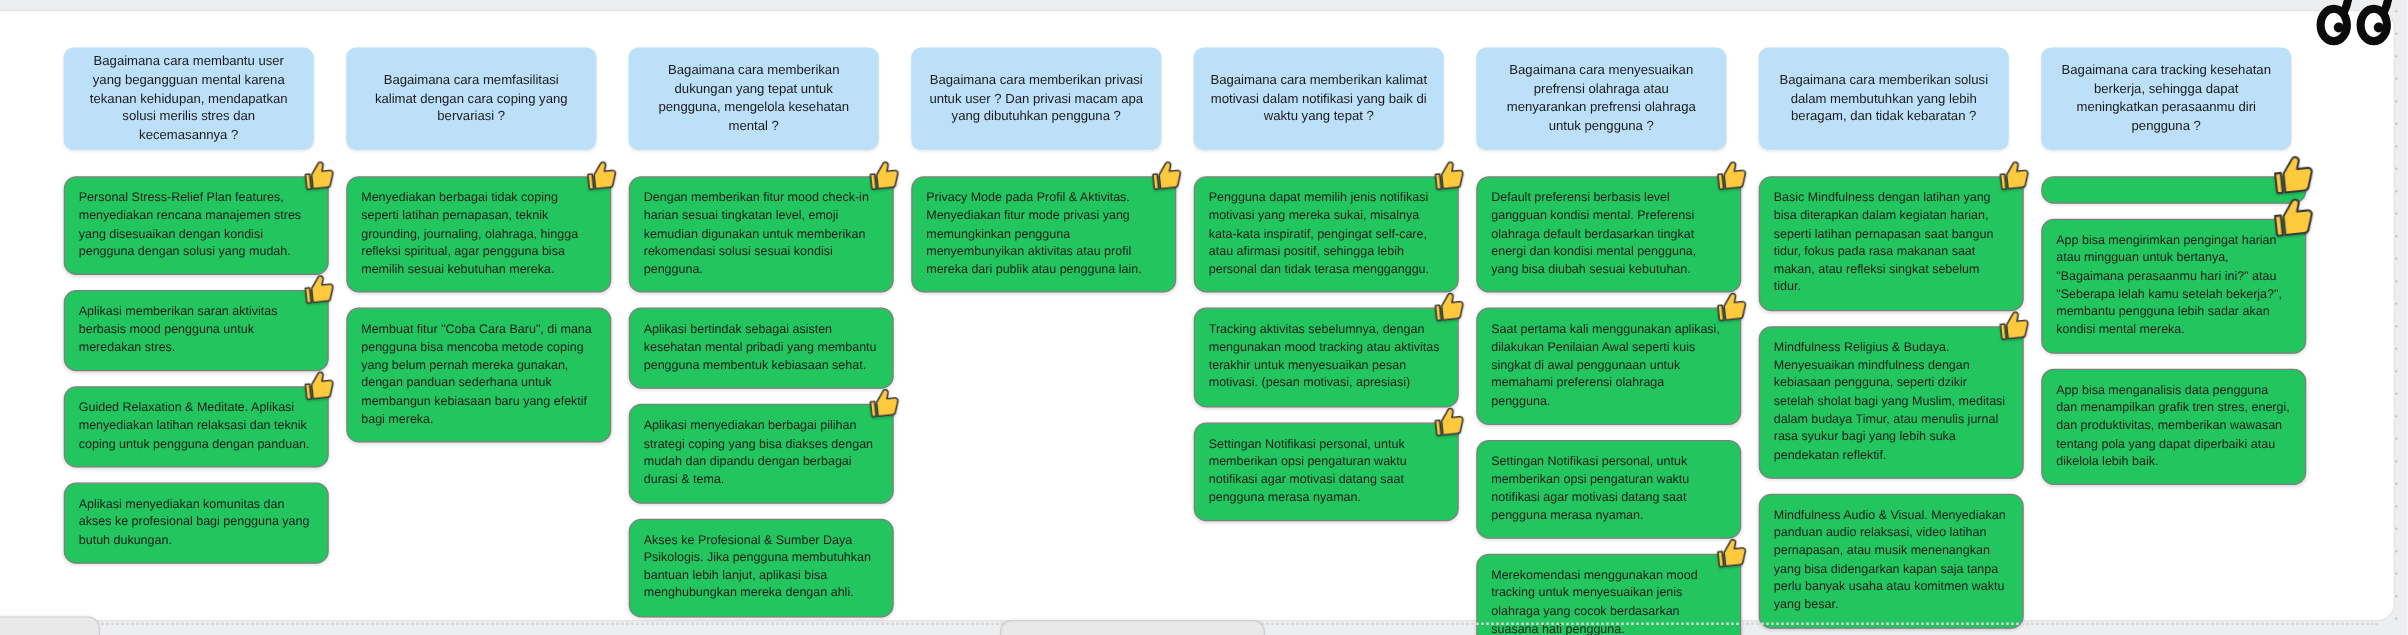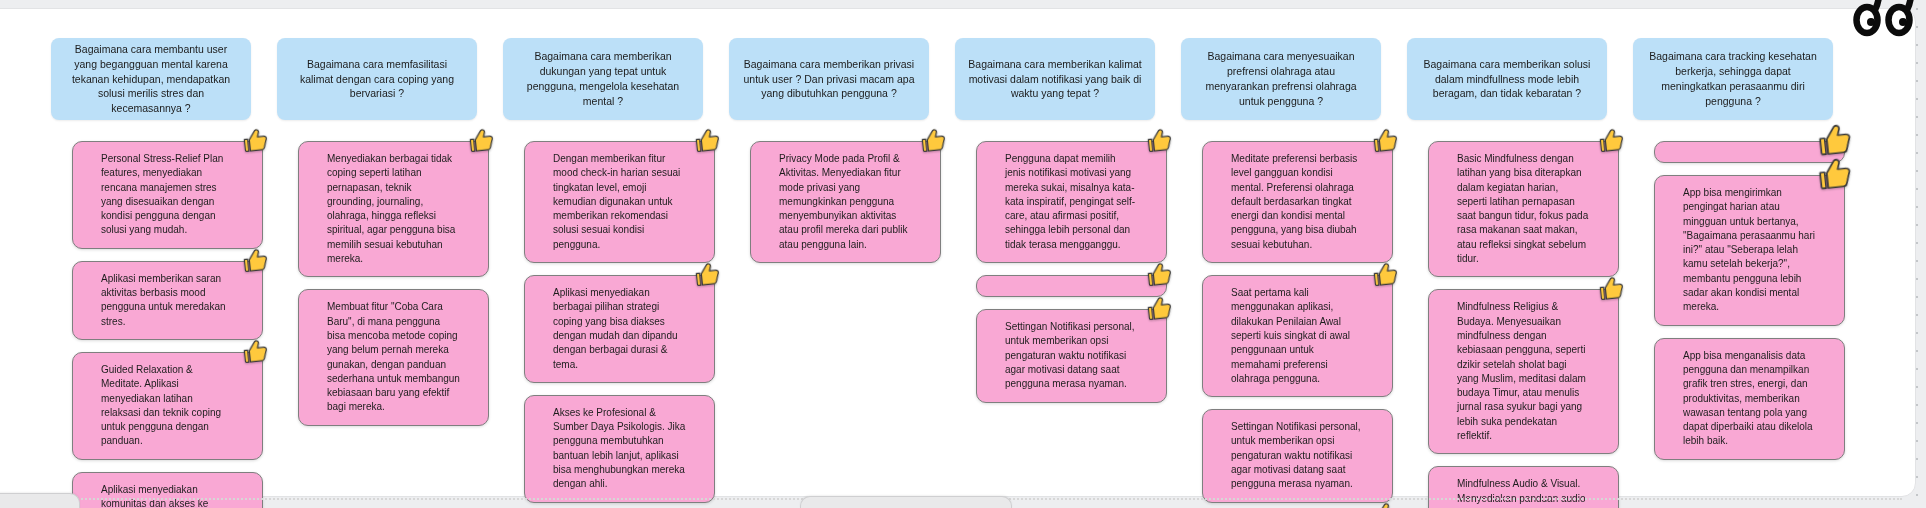--- a/index.html
+++ b/index.html
@@ -39,26 +39,25 @@
   }
   .question-note span {
     font-size: 10.5px;
     line-height: 1.42;
     color: #1b1b1b;
     text-align: center;
   }
   .cards { margin-top: 21px; display: flex; flex-direction: column; gap: 12px; }
   .card {
     position: relative;
-    background: #f9a8d4;
+    background: #22c55e;
     border: 1.6px solid var(--card-border, #7f7f7f);
     border-radius: 10px;
-    padding: 10px 28px;
+    padding: 10px 11px;
     box-shadow: 0 1px 3px rgba(0,0,0,0.14);
-    margin-left: 21px;
   }
   .card span.txt {
     font-size: 10px;
     line-height: 1.43;
     color: #1d1d1d;
     display: block;
   }
   .stamp {
     position: absolute;
     top: -15px; right: -7px;
@@ -155,20 +154,23 @@
       </div>
       <div class="cards">
         <div class="card">
           <span class="txt">Dengan memberikan fitur mood check-in harian sesuai tingkatan level, emoji kemudian digunakan untuk memberikan rekomendasi solusi sesuai kondisi pengguna.</span>
           <span class="stamp"><svg viewBox="0 0 24 24">
   <path d="M2.2 10.2h3v10.6h-2a1 1 0 0 1-1-1z" fill="#ffc93d" stroke="#3a3a3a" stroke-width="1.1" stroke-linejoin="round"></path>
   <path d="M6.6 10.8 12.1 3.2a1.9 1.9 0 0 1 3.2 1.9l-1.2 3.9h5.6a2 2 0 0 1 1.9 2.7l-2.4 7.3a2.4 2.4 0 0 1-2.3 1.8H6.6z" fill="#ffc93d" stroke="#3a3a3a" stroke-width="1.1" stroke-linejoin="round"></path>
 </svg></span>
         </div>
         <div class="card">
+          <span class="txt">Aplikasi bertindak sebagai asisten kesehatan mental pribadi yang membantu pengguna membentuk kebiasaan sehat.</span>
+        </div>
+        <div class="card">
           <span class="txt">Aplikasi menyediakan berbagai pilihan strategi coping yang bisa diakses dengan mudah dan dipandu dengan berbagai durasi &amp; tema.</span>
           <span class="stamp"><svg viewBox="0 0 24 24">
   <path d="M2.2 10.2h3v10.6h-2a1 1 0 0 1-1-1z" fill="#ffc93d" stroke="#3a3a3a" stroke-width="1.1" stroke-linejoin="round"></path>
   <path d="M6.6 10.8 12.1 3.2a1.9 1.9 0 0 1 3.2 1.9l-1.2 3.9h5.6a2 2 0 0 1 1.9 2.7l-2.4 7.3a2.4 2.4 0 0 1-2.3 1.8H6.6z" fill="#ffc93d" stroke="#3a3a3a" stroke-width="1.1" stroke-linejoin="round"></path>
 </svg></span>
         </div>
         <div class="card">
           <span class="txt">Akses ke Profesional &amp; Sumber Daya Psikologis. Jika pengguna membutuhkan bantuan lebih lanjut, aplikasi bisa menghubungkan mereka dengan ahli.</span>
         </div>
       </div>
@@ -193,41 +195,42 @@
       </div>
       <div class="cards">
         <div class="card">
           <span class="txt">Pengguna dapat memilih jenis notifikasi motivasi yang mereka sukai, misalnya kata-kata inspiratif, pengingat self-care, atau afirmasi positif, sehingga lebih personal dan tidak terasa mengganggu.</span>
           <span class="stamp"><svg viewBox="0 0 24 24">
   <path d="M2.2 10.2h3v10.6h-2a1 1 0 0 1-1-1z" fill="#ffc93d" stroke="#3a3a3a" stroke-width="1.1" stroke-linejoin="round"></path>
   <path d="M6.6 10.8 12.1 3.2a1.9 1.9 0 0 1 3.2 1.9l-1.2 3.9h5.6a2 2 0 0 1 1.9 2.7l-2.4 7.3a2.4 2.4 0 0 1-2.3 1.8H6.6z" fill="#ffc93d" stroke="#3a3a3a" stroke-width="1.1" stroke-linejoin="round"></path>
 </svg></span>
         </div>
         <div class="card">
+          <span class="txt">Tracking aktivitas sebelumnya, dengan mengunakan mood tracking atau aktivitas terakhir untuk menyesuaikan pesan motivasi. (pesan motivasi, apresiasi)</span>
           <span class="stamp"><svg viewBox="0 0 24 24">
   <path d="M2.2 10.2h3v10.6h-2a1 1 0 0 1-1-1z" fill="#ffc93d" stroke="#3a3a3a" stroke-width="1.1" stroke-linejoin="round"></path>
   <path d="M6.6 10.8 12.1 3.2a1.9 1.9 0 0 1 3.2 1.9l-1.2 3.9h5.6a2 2 0 0 1 1.9 2.7l-2.4 7.3a2.4 2.4 0 0 1-2.3 1.8H6.6z" fill="#ffc93d" stroke="#3a3a3a" stroke-width="1.1" stroke-linejoin="round"></path>
 </svg></span>
         </div>
         <div class="card">
           <span class="txt">Settingan Notifikasi personal, untuk memberikan opsi pengaturan waktu notifikasi agar motivasi datang saat pengguna merasa nyaman.</span>
           <span class="stamp"><svg viewBox="0 0 24 24">
   <path d="M2.2 10.2h3v10.6h-2a1 1 0 0 1-1-1z" fill="#ffc93d" stroke="#3a3a3a" stroke-width="1.1" stroke-linejoin="round"></path>
   <path d="M6.6 10.8 12.1 3.2a1.9 1.9 0 0 1 3.2 1.9l-1.2 3.9h5.6a2 2 0 0 1 1.9 2.7l-2.4 7.3a2.4 2.4 0 0 1-2.3 1.8H6.6z" fill="#ffc93d" stroke="#3a3a3a" stroke-width="1.1" stroke-linejoin="round"></path>
 </svg></span>
         </div>
       </div>
     </div>
     <div class="column">
       <div class="question-note">
         <span>Bagaimana cara menyesuaikan prefrensi olahraga atau menyarankan prefrensi olahraga untuk pengguna ?</span>
       </div>
       <div class="cards">
         <div class="card">
-          <span class="txt">Meditate preferensi berbasis level gangguan kondisi mental. Preferensi olahraga default berdasarkan tingkat energi dan kondisi mental pengguna, yang bisa diubah sesuai kebutuhan.</span>
+          <span class="txt">Default preferensi berbasis level gangguan kondisi mental. Preferensi olahraga default berdasarkan tingkat energi dan kondisi mental pengguna, yang bisa diubah sesuai kebutuhan.</span>
           <span class="stamp"><svg viewBox="0 0 24 24">
   <path d="M2.2 10.2h3v10.6h-2a1 1 0 0 1-1-1z" fill="#ffc93d" stroke="#3a3a3a" stroke-width="1.1" stroke-linejoin="round"></path>
   <path d="M6.6 10.8 12.1 3.2a1.9 1.9 0 0 1 3.2 1.9l-1.2 3.9h5.6a2 2 0 0 1 1.9 2.7l-2.4 7.3a2.4 2.4 0 0 1-2.3 1.8H6.6z" fill="#ffc93d" stroke="#3a3a3a" stroke-width="1.1" stroke-linejoin="round"></path>
 </svg></span>
         </div>
         <div class="card">
           <span class="txt">Saat pertama kali menggunakan aplikasi, dilakukan Penilaian Awal seperti kuis singkat di awal penggunaan untuk memahami preferensi olahraga pengguna.</span>
           <span class="stamp"><svg viewBox="0 0 24 24">
   <path d="M2.2 10.2h3v10.6h-2a1 1 0 0 1-1-1z" fill="#ffc93d" stroke="#3a3a3a" stroke-width="1.1" stroke-linejoin="round"></path>
   <path d="M6.6 10.8 12.1 3.2a1.9 1.9 0 0 1 3.2 1.9l-1.2 3.9h5.6a2 2 0 0 1 1.9 2.7l-2.4 7.3a2.4 2.4 0 0 1-2.3 1.8H6.6z" fill="#ffc93d" stroke="#3a3a3a" stroke-width="1.1" stroke-linejoin="round"></path>
@@ -240,21 +243,21 @@
           <span class="txt">Merekomendasi menggunakan mood tracking untuk menyesuaikan jenis olahraga yang cocok berdasarkan suasana hati pengguna.</span>
           <span class="stamp"><svg viewBox="0 0 24 24">
   <path d="M2.2 10.2h3v10.6h-2a1 1 0 0 1-1-1z" fill="#ffc93d" stroke="#3a3a3a" stroke-width="1.1" stroke-linejoin="round"></path>
   <path d="M6.6 10.8 12.1 3.2a1.9 1.9 0 0 1 3.2 1.9l-1.2 3.9h5.6a2 2 0 0 1 1.9 2.7l-2.4 7.3a2.4 2.4 0 0 1-2.3 1.8H6.6z" fill="#ffc93d" stroke="#3a3a3a" stroke-width="1.1" stroke-linejoin="round"></path>
 </svg></span>
         </div>
       </div>
     </div>
     <div class="column">
       <div class="question-note">
-        <span>Bagaimana cara memberikan solusi dalam mindfullness mode lebih beragam, dan tidak kebaratan ?</span>
+        <span>Bagaimana cara memberikan solusi dalam membutuhkan yang lebih beragam, dan tidak kebaratan ?</span>
       </div>
       <div class="cards">
         <div class="card">
           <span class="txt">Basic Mindfulness dengan latihan  yang bisa diterapkan dalam kegiatan harian, seperti latihan pernapasan saat bangun tidur, fokus pada rasa makanan saat makan, atau refleksi singkat sebelum tidur.</span>
           <span class="stamp"><svg viewBox="0 0 24 24">
   <path d="M2.2 10.2h3v10.6h-2a1 1 0 0 1-1-1z" fill="#ffc93d" stroke="#3a3a3a" stroke-width="1.1" stroke-linejoin="round"></path>
   <path d="M6.6 10.8 12.1 3.2a1.9 1.9 0 0 1 3.2 1.9l-1.2 3.9h5.6a2 2 0 0 1 1.9 2.7l-2.4 7.3a2.4 2.4 0 0 1-2.3 1.8H6.6z" fill="#ffc93d" stroke="#3a3a3a" stroke-width="1.1" stroke-linejoin="round"></path>
 </svg></span>
         </div>
         <div class="card">

